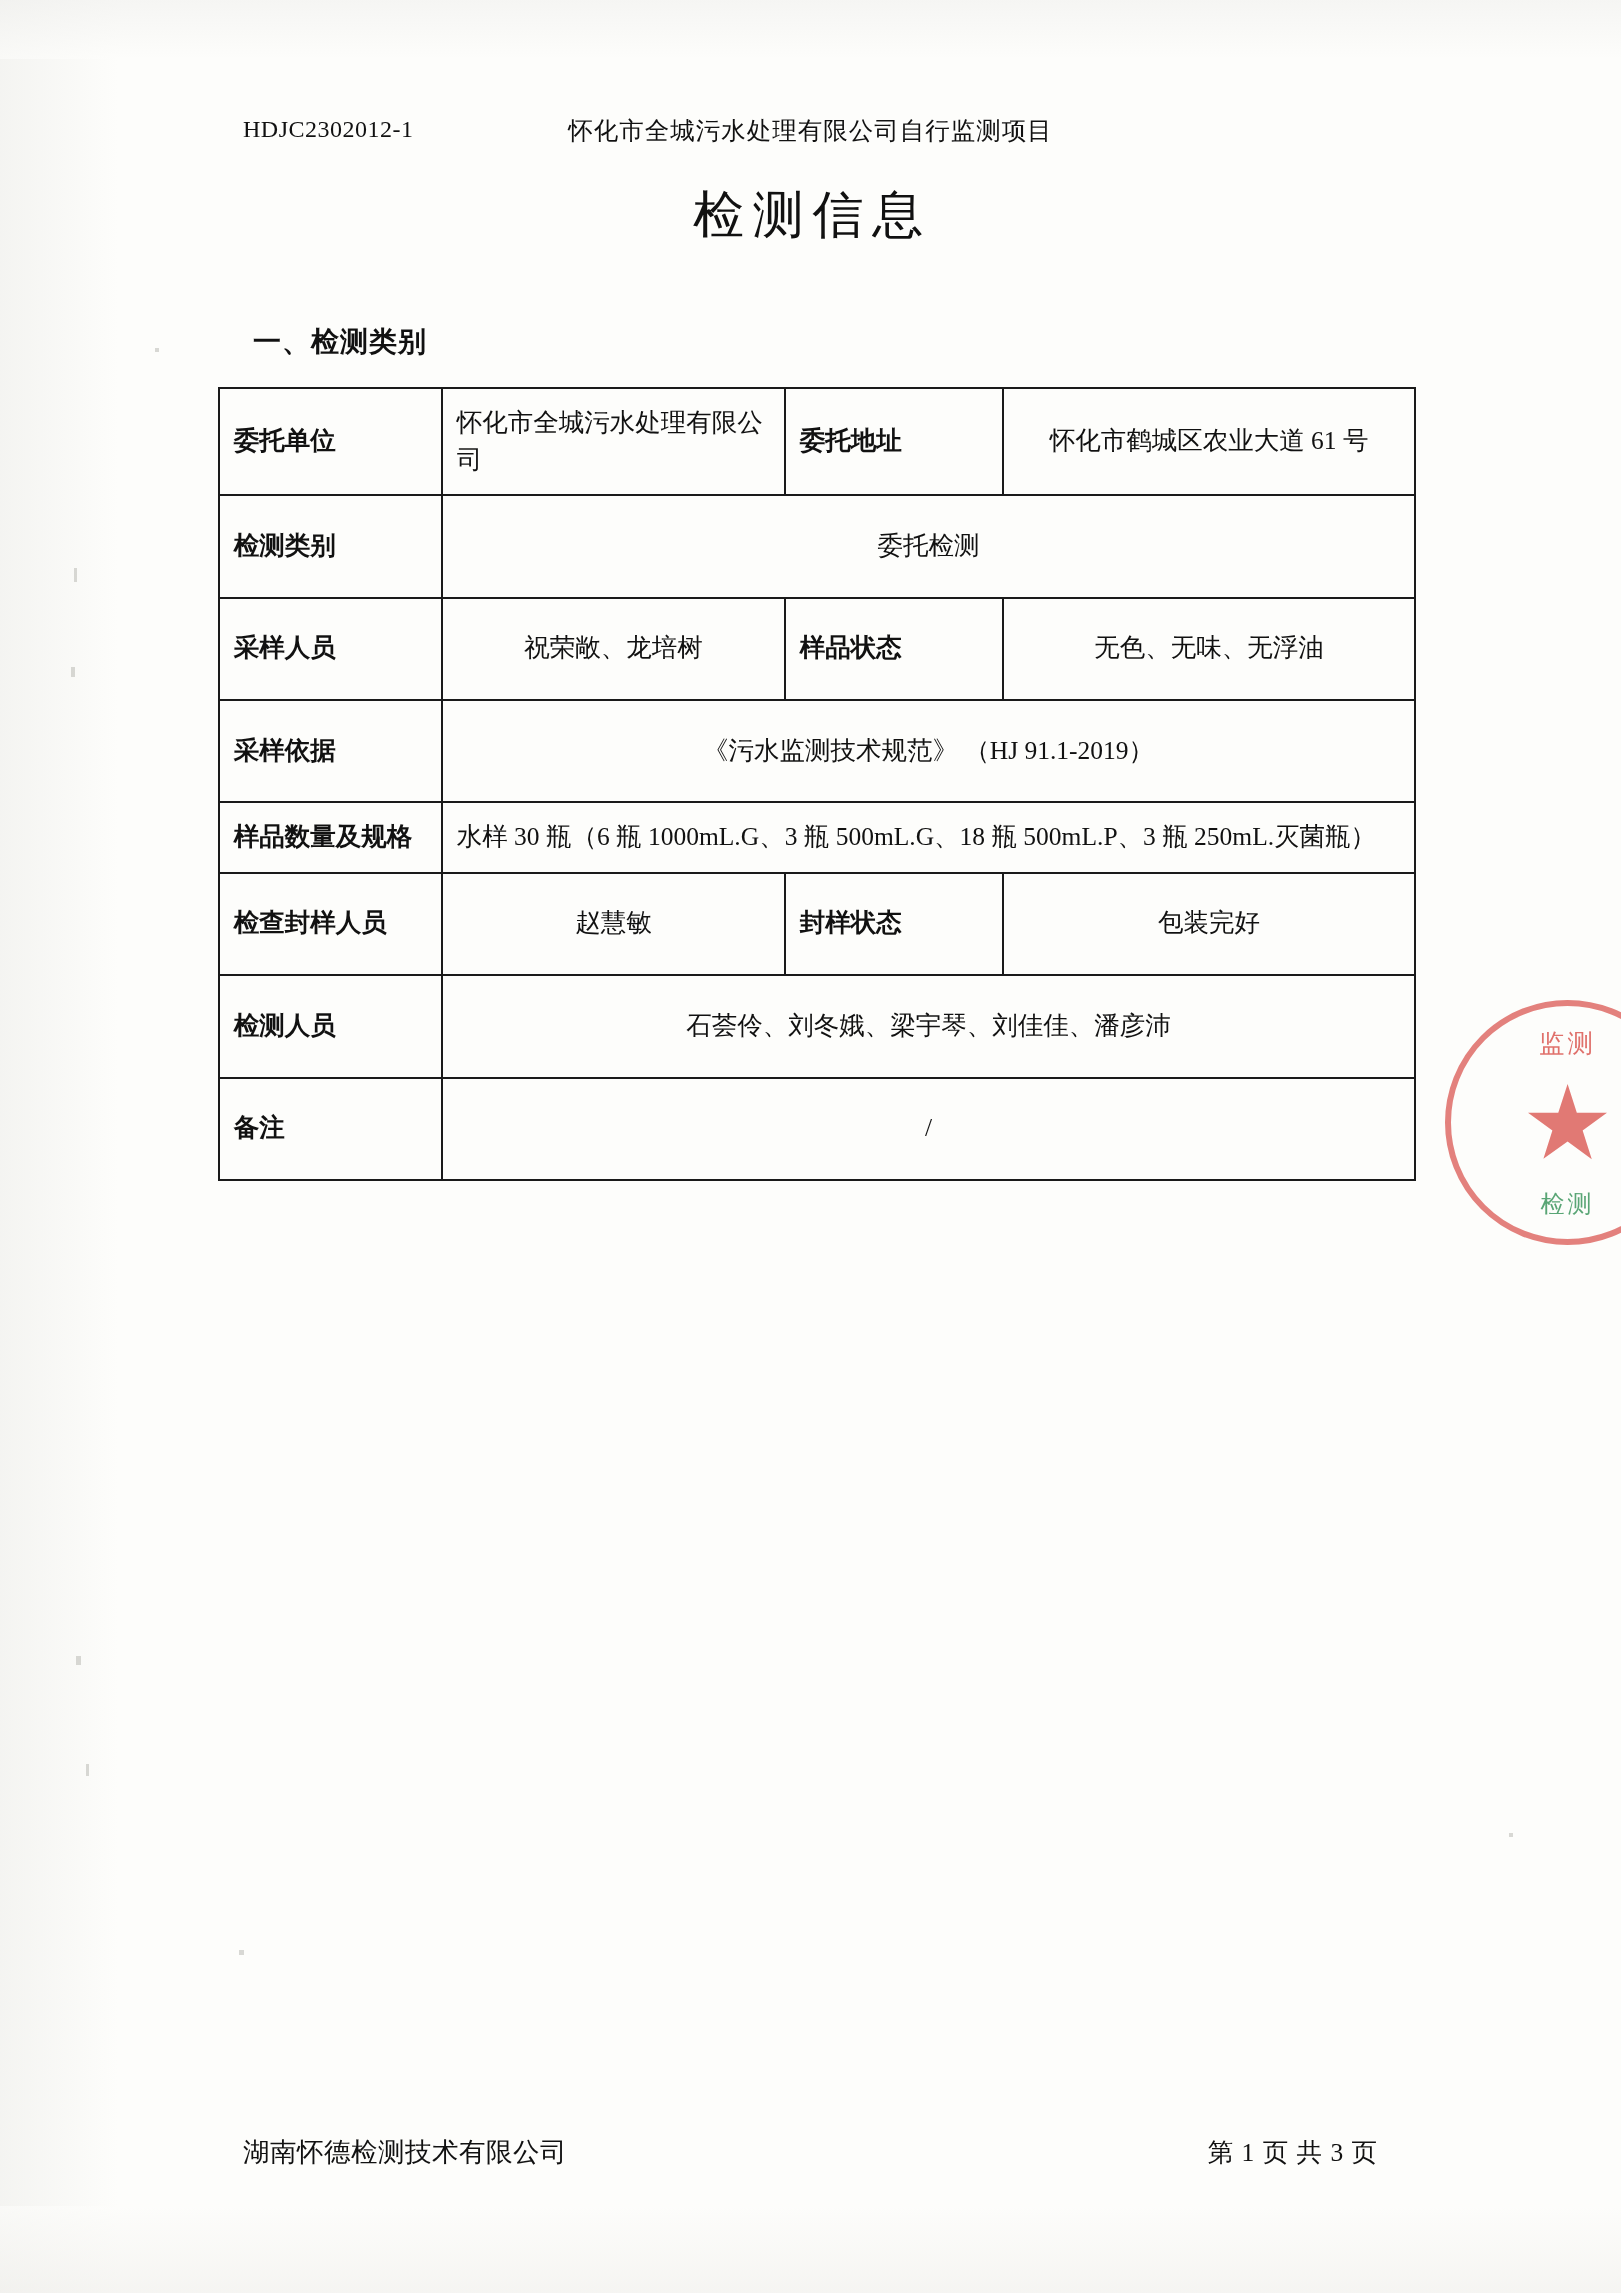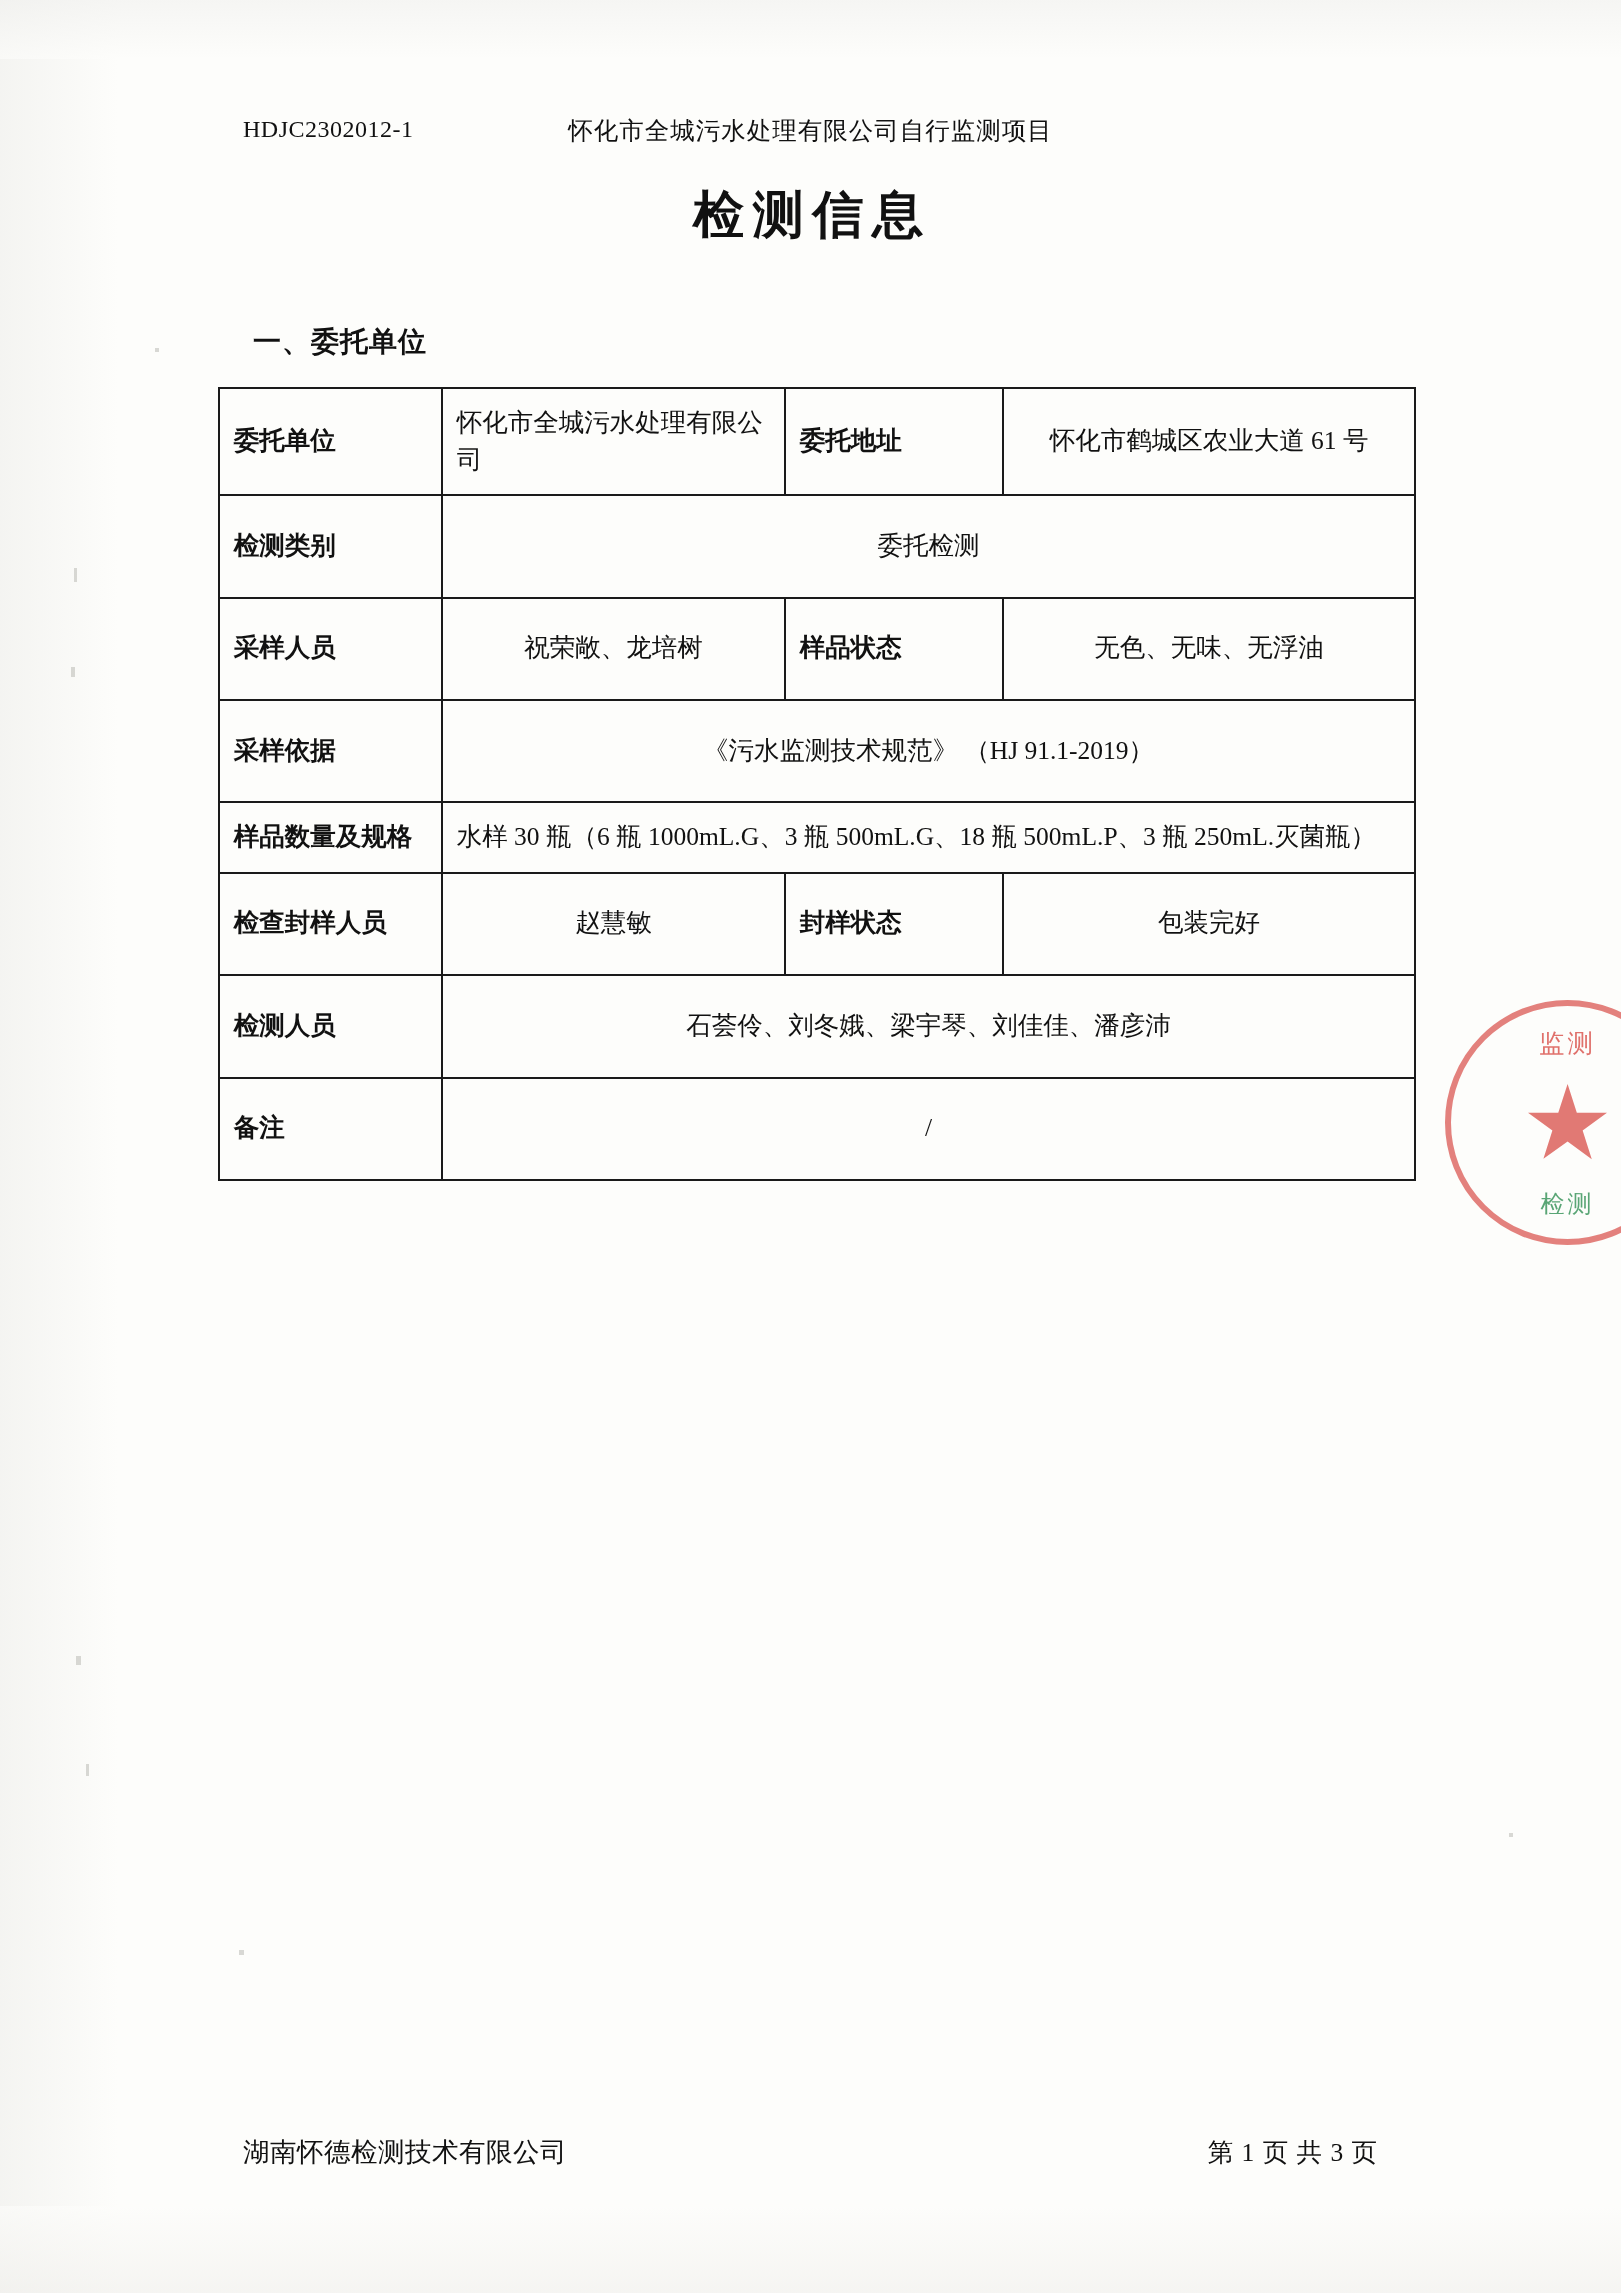--- a/index.html
+++ b/index.html
@@ -59,21 +59,21 @@
     font-size: 24.5px;
     font-family: "Liberation Sans", "DejaVu Sans", sans-serif;
     letter-spacing: 1px;
   }
   .main-title {
     position: absolute;
     left: 4px; right: 0;
     top: 181px;
     text-align: center;
     font-size: 51px;
-    font-weight: bold;
+    font-weight: normal;
     letter-spacing: 8.8px;
     font-family: "Liberation Serif", "DejaVu Serif", serif;
   }
   .section-title {
     position: absolute;
     left: 253px;
     top: 323px;
     font-size: 28px;
     font-weight: bold;
     letter-spacing: 1px;
@@ -191,21 +191,21 @@
   <div class="speck" style="left:71px;top:667px;width:3.9px;height:9.8px;"></div>
   <div class="speck" style="left:76px;top:1656px;width:4.9px;height:8.8px;"></div>
   <div class="speck" style="left:86px;top:1764px;width:2.9px;height:11.8px;"></div>
   <div class="speck" style="left:155px;top:348px;width:3.9px;height:3.9px;"></div>
   <div class="speck" style="left:239px;top:1950px;width:4.9px;height:4.9px;"></div>
   <div class="speck" style="left:1509px;top:1833px;width:3.9px;height:3.9px;"></div>
 
   <div class="doc-code">HDJC2302012-1</div>
   <div class="header-title">怀化市全城污水处理有限公司自行监测项目</div>
   <div class="main-title">检测信息</div>
-  <div class="section-title">一、委托单位</div>
+  <div class="section-title">一、检测类别</div>
 
   <table class="info">
     <colgroup>
       <col style="width:223px">
       <col style="width:343px">
       <col style="width:218px">
       <col style="width:412px">
     </colgroup>
     <tbody>
       <tr>

